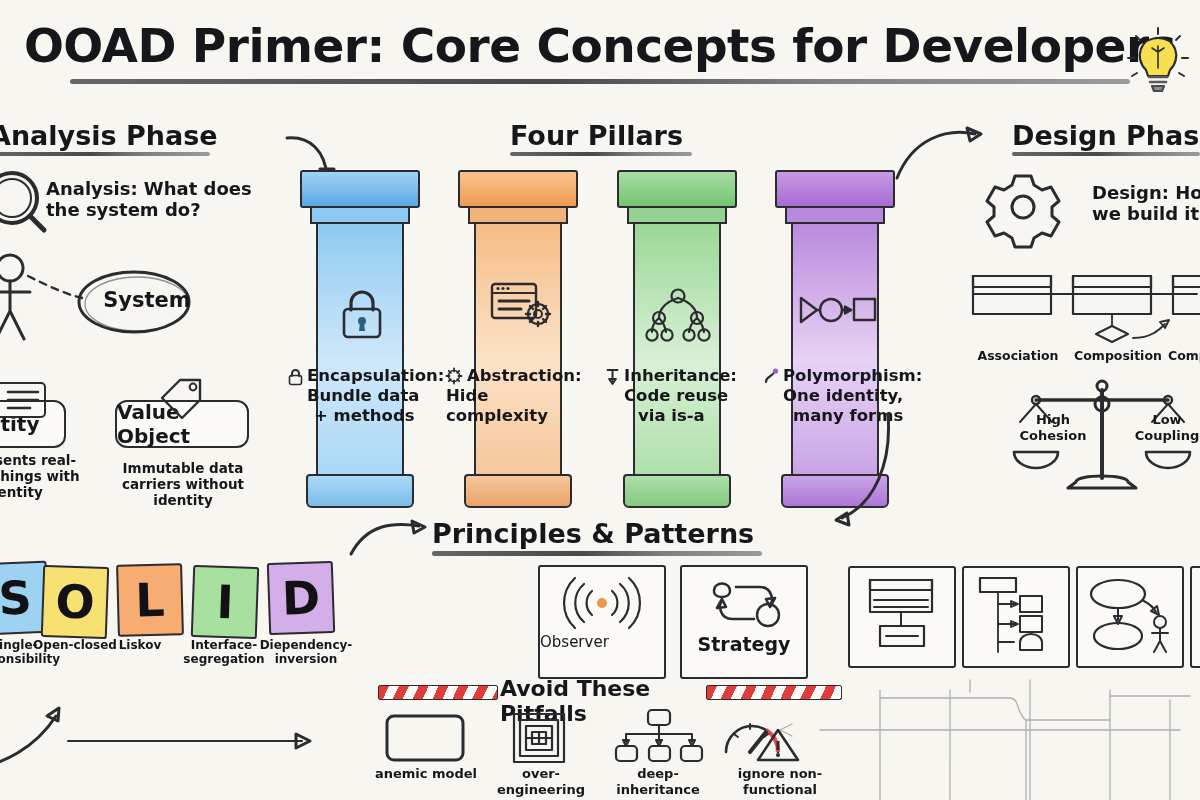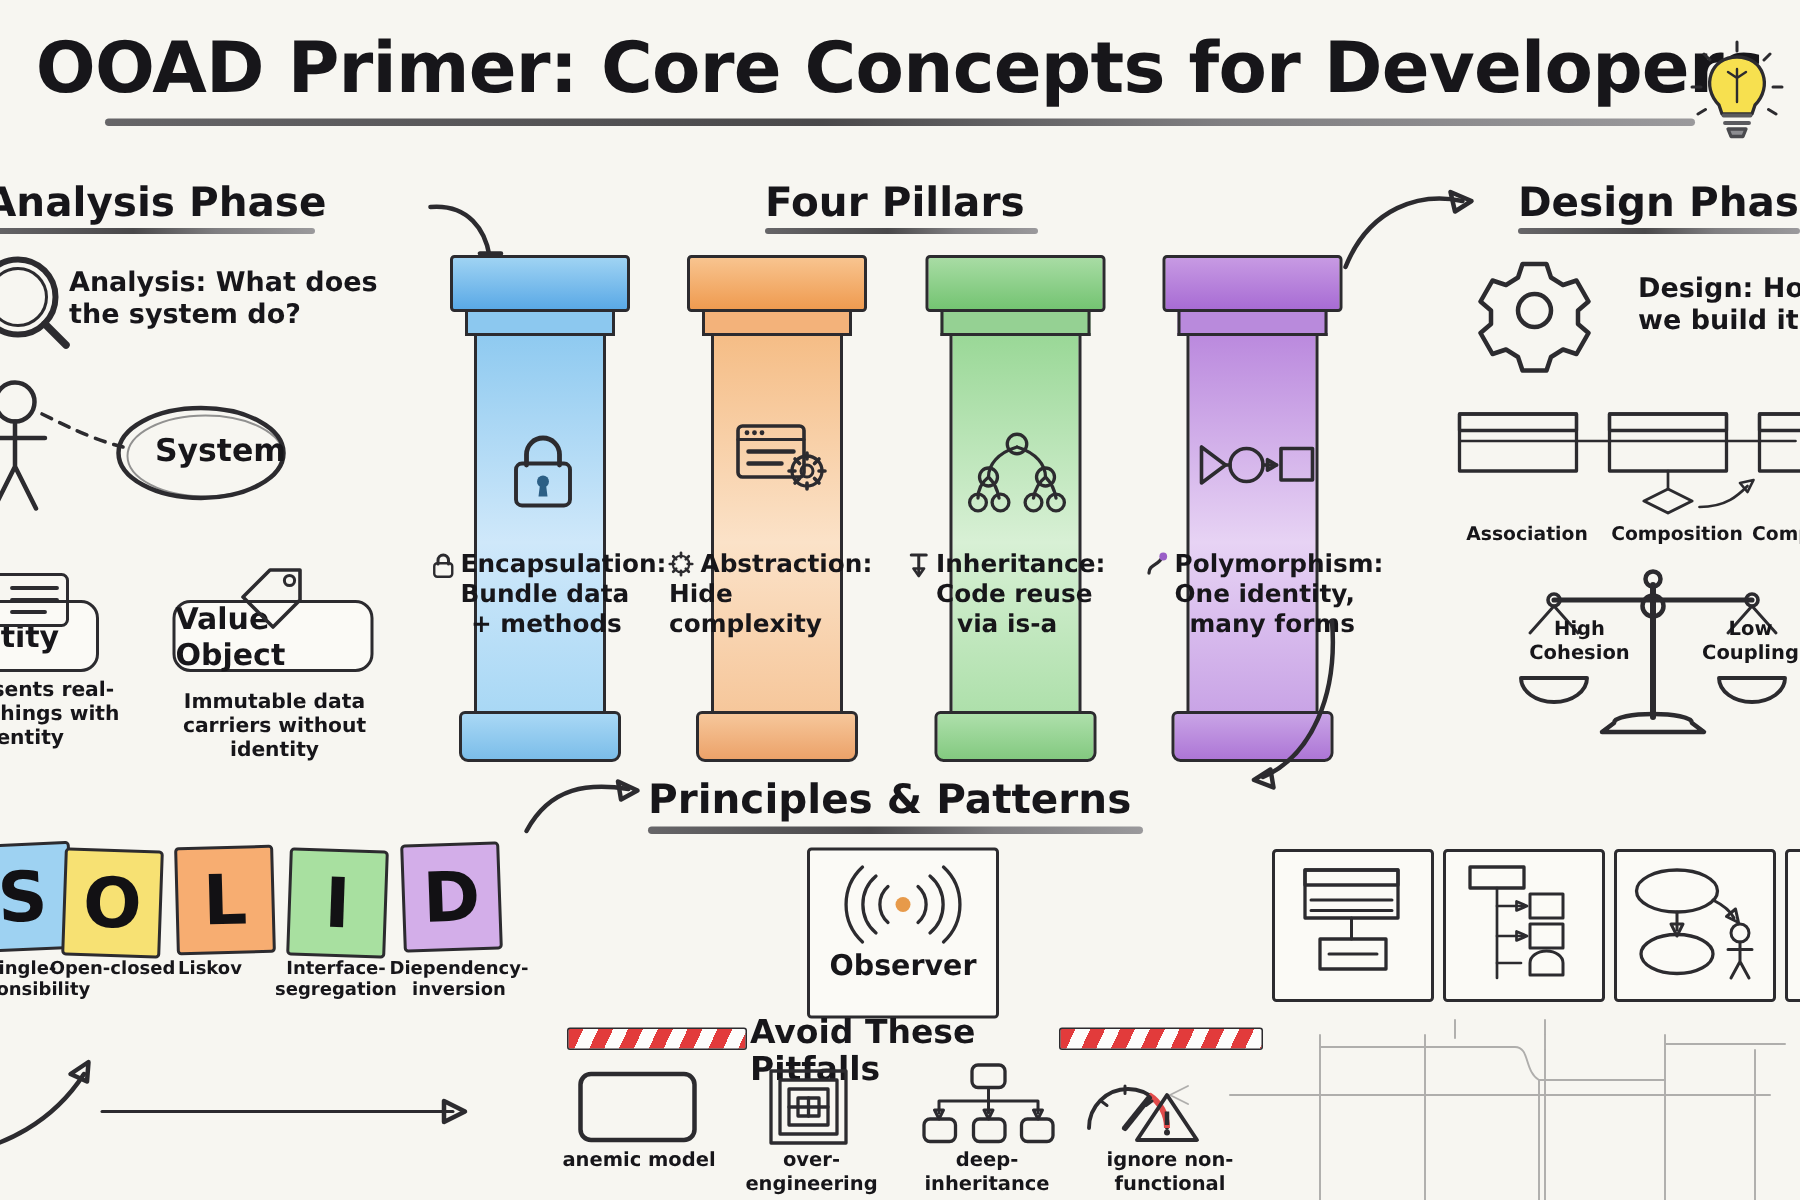--- a/index.html
+++ b/index.html
@@ -372,23 +372,34 @@
   </svg>
 
 
   <div class="abs sqcard" style="left:538px;top:565px;width:124px;height:110px;">
     <svg style="margin:8px auto 0;" width="96" height="56">
       <circle cx="48" cy="28" r="5" fill="#e79a4a"></circle>
       <path class="ink" stroke-width="2.2" d="M38 16 A16 16 0 0 0 38 40 M58 16 A16 16 0 0 1 58 40"></path>
       <path class="ink" stroke-width="2.2" d="M30 9 A25 25 0 0 0 30 47 M66 9 A25 25 0 0 1 66 47"></path>
       <path class="ink" stroke-width="2.2" d="M21 3 A34 34 0 0 0 21 53 M75 3 A34 34 0 0 1 75 53"></path>
     </svg>
-    <div style="text-align:center;font-size:19px;font-weight:700;margin-top:2px;">Observer</div>
-  </div>
-
+    <div style="font-size:15px;font-weight:400;margin-top:2px;">Observer</div>
+  </div>
+
+  <div class="abs sqcard" style="left:680px;top:565px;width:124px;height:110px;">
+    <svg style="margin:8px auto 0;" width="100" height="56">
+      <path class="ink" stroke-width="2.4" fill="#f0cc60" d="M20 16 C20 6,36 6,36 16 C36 24,20 24,20 16 Z"></path>
+      <circle cx="74" cy="40" r="11" class="ink" stroke-width="2.4" fill="#ea6c6c"></circle>
+      <path class="ink" stroke-width="2.6" d="M42 12 h24 C78 12,80 26,76 30"></path>
+      <path class="ink" stroke-width="2.6" fill="#2c2b2f" d="M76 32 l5 -9 l-9 1 z"></path>
+      <path class="ink" stroke-width="2.6" d="M60 44 h-22 C26 44,24 30,28 26"></path>
+      <path class="ink" stroke-width="2.6" fill="#2c2b2f" d="M28 24 l-5 9 l9 -1 z"></path>
+    </svg>
+    <div style="text-align:center;font-size:19px;font-weight:700;margin-top:2px;">Strategy</div>
+  </div>
 
   <div class="abs sqcard" style="left:848px;top:566px;width:104px;height:98px;">
     <svg style="margin:10px auto 0;" width="84" height="76">
       <rect x="10" y="2" width="62" height="32" class="ink" stroke-width="2.2" fill="#fbfaf6"></rect>
       <rect x="10" y="2" width="62" height="10" class="ink" stroke-width="2.2" fill="#3e9ddb"></rect>
       <path class="ink" stroke-width="2" d="M14 22 h54 M14 29 h54"></path>
       <path class="ink" stroke-width="2" d="M41 34 v14"></path>
       <rect x="20" y="48" width="44" height="20" class="ink" stroke-width="2.2" fill="#fbfaf6"></rect>
       <path class="ink" stroke-width="2" d="M26 58 h32"></path>
     </svg>

